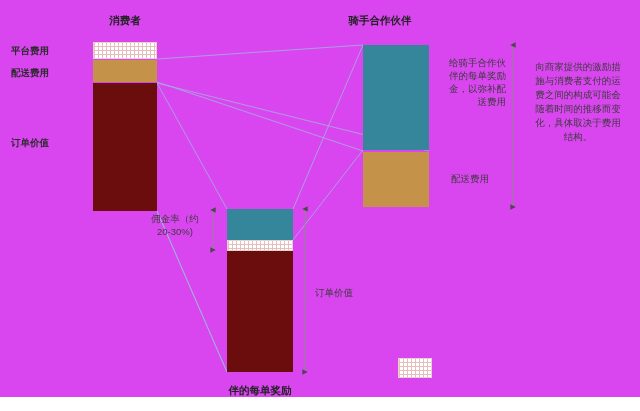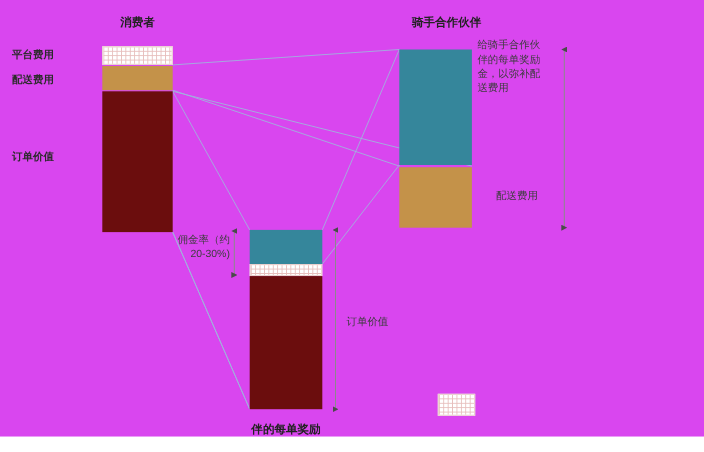--- a/index.html
+++ b/index.html
@@ -116,38 +116,44 @@
   <div class="title" style="left:93px; top:14px; width:64px;">消费者</div>
 
   <div class="seg seg-hatch" style="left:93px; top:42px; width:64px; height:17px;"></div>
   <div class="seg seg-tan" style="left:93px; top:60px; width:64px; height:22px;"></div>
   <div class="seg seg-red" style="left:93px; top:83px; width:64px; height:128px;"></div>
 
   <div class="txt lbl-bold" style="left:11px; top:44px; width:74px;">平台费用</div>
   <div class="txt lbl-bold" style="left:11px; top:66px; width:74px;">配送费用</div>
   <div class="txt lbl-bold" style="left:11px; top:136px; width:74px;">订单价值</div>
 
-  <div class="title" style="left:351px; top:14px; width:110px;">骑手合作伙伴</div>
+  <div class="title" style="left:325px; top:14px; width:110px;">骑手合作伙伴</div>
 
   <div class="seg seg-teal" style="left:363px; top:45px; width:66px; height:105px;"></div>
   <div class="seg seg-tan" style="left:363px; top:152px; width:66px; height:55px;"></div>
 
-  <div class="txt" style="left:434px; top:35px; width:72px; text-align:left;">给骑手合作伙
+  <div class="txt" style="left:434px; top:56px; width:72px; text-align:right;">给骑手合作伙
 伴的每单奖励
 金，以弥补配
 送费用</div>
   <div class="txt" style="left:434px; top:172px; width:72px; text-align:center;">配送费用</div>
 
   <div class="seg seg-teal" style="left:227px; top:209px; width:66px; height:31px;"></div>
   <div class="seg seg-hatch" style="left:227px; top:240px; width:66px; height:11px;"></div>
   <div class="seg seg-red" style="left:227px; top:251px; width:66px; height:121px;"></div>
 
   <div class="title" style="left:205px; top:384px; width:110px;">伴的每单奖励</div>
 
-  <div class="txt" style="left:141px; top:212px; width:68px; text-align:right;">佣金率（约
+  <div class="txt" style="left:141px; top:212px; width:68px; text-align:center;">佣金率（约
 20-30%)</div>
 
   <div class="txt" style="left:315px; top:286px; width:60px; text-align:left;">订单价值</div>
 
+  <div class="txt" style="left:522px; top:60px; width:112px; text-align:center; line-height:14px;">向商家提供的激励措
+施与消费者支付的运
+费之间的构成可能会
+随着时间的推移而变
+化，具体取决于费用
+结构。</div>
 
   <div class="seg seg-hatch legend-sw" style="left:398px; top:358px; width:34px; height:20px;"></div>
 
 </div>
 
 </body></html>

